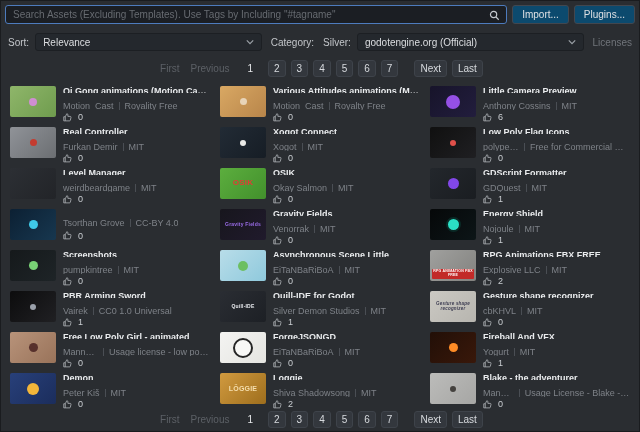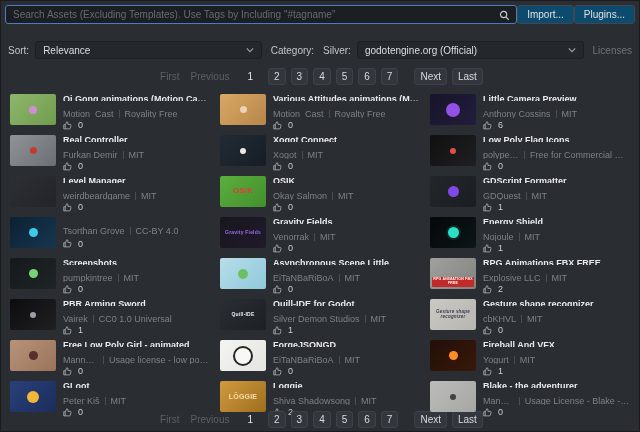--- a/index.html
+++ b/index.html
@@ -5,29 +5,29 @@
   html,body{margin:0;padding:0;}
   body{
     width:640px;height:432px;overflow:hidden;
     background:#2a2d31;color:#dfe1e4;
     font-family:"Liberation Sans",sans-serif;
     box-shadow:inset 0 0 0 1px #1a1c1f;
   }
   .app{box-sizing:border-box;height:100%;padding:5px 5px 4px 5px;display:flex;flex-direction:column;}
 
   
-  .toolbar{display:flex;align-items:center;}
+  .toolbar{display:flex;align-items:center;gap:5px;}
   .search-box{flex:1;position:relative;height:19px;background:#1b1e23;border:1px solid #4d7bbd;border-radius:3px;display:flex;align-items:center;box-sizing:border-box;}
   .search-box input{flex:1;background:transparent;border:none;outline:none;color:#cfd2d6;font-size:10px;padding:0 22px 0 7px;font-family:inherit;}
   .search-box input::placeholder{color:#676b71;}
   .search-icon{position:absolute;right:6px;top:4px;}
   .btn{height:19px;background:#0c4a6e;border:1px solid #42474f;border-radius:3px;color:#dee0e3;font-size:10px;padding:0 9px;font-family:inherit;cursor:pointer;}
 
   
-  .filters{display:flex;align-items:center;gap:6px;margin-top:17px;}
+  .filters{display:flex;align-items:center;gap:6px;margin-top:9px;}
   .flabel{font-size:10px;color:#c3c6ca;margin-left:3px;flex:none;}
   .dropdown{flex:1;height:18px;background:#24282d;border:1px solid #1c1f23;border-radius:3px;display:flex;align-items:center;justify-content:space-between;padding:0 7px;font-size:10px;color:#dcdee1;box-sizing:border-box;cursor:pointer;min-width:0;}
   .dropdown span{white-space:nowrap;overflow:hidden;text-overflow:ellipsis;}
   .licenses{flex:none;color:#70747a;font-size:10px;padding:0 3px;cursor:pointer;}
 
   
   .pagination{display:flex;justify-content:center;align-items:center;gap:5px;font-size:10px;}
   .pagination.top{margin-top:9px;}
   .pagination.bottom{margin-top:5px;}
   .pg-link{color:#5c6066;padding:2px 3px;}
@@ -517,21 +517,21 @@
         <span class="count">1</span>
       </div>
     </div>
   </div>
 
   <div class="card">
     <div class="thumb" style="background: linear-gradient(135deg, rgb(40, 64, 122), rgb(27, 45, 92));">
           <div class="thumb-dot" style="width: 12px; height: 12px; background: rgb(243, 182, 58);"></div>
         </div>
     <div class="meta">
-      <div class="title">GLoot</div>
+      <div class="title">Demon</div>
       <div class="byline">
         <span>Peter Kiš</span>
         <span class="sep"></span>
         <span>MIT</span>
       </div>
       <div class="likes">
         <svg width="9" height="9" viewBox="0 0 24 24">
           <path d="M6 10v11H2V10h4zm0 0l4.2-8.2c1.6 0 2.8 1.2 2.8 2.8V9h6.3c1.3 0 2.3 1.2 2 2.5l-1.6 7.6c-.3 1.1-1.2 1.9-2.3 1.9H6" fill="none" stroke="#b9bdc2" stroke-width="2" stroke-linejoin="round"></path>
         </svg>
         <span class="count">0</span>

